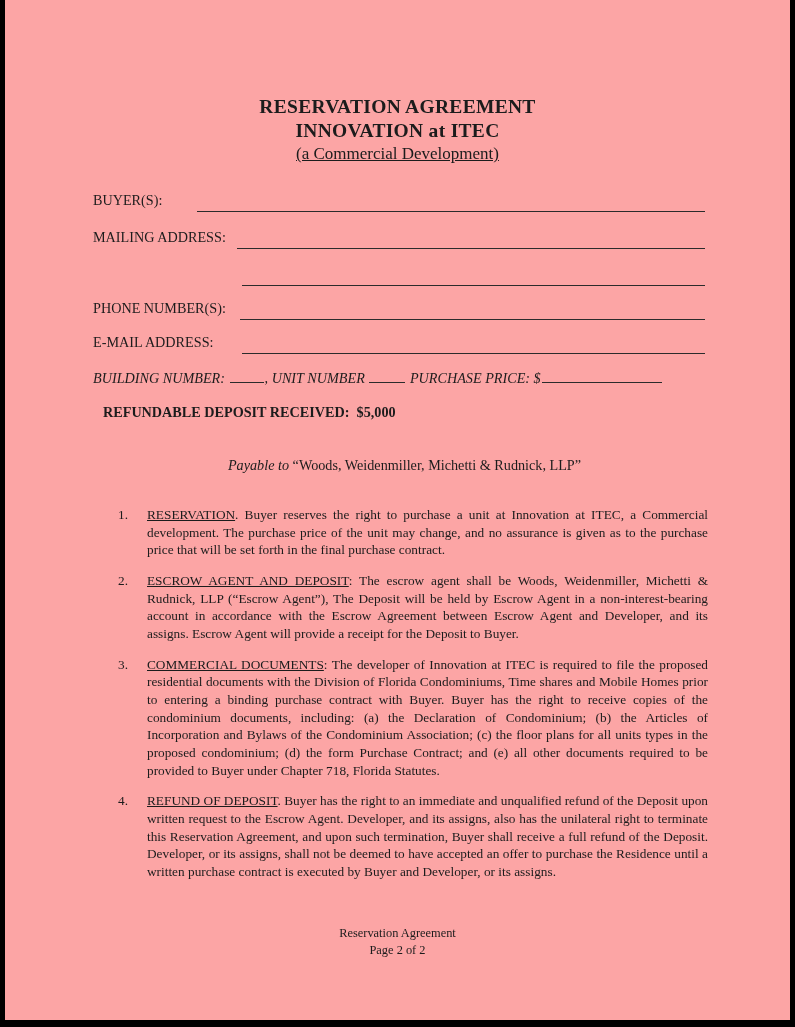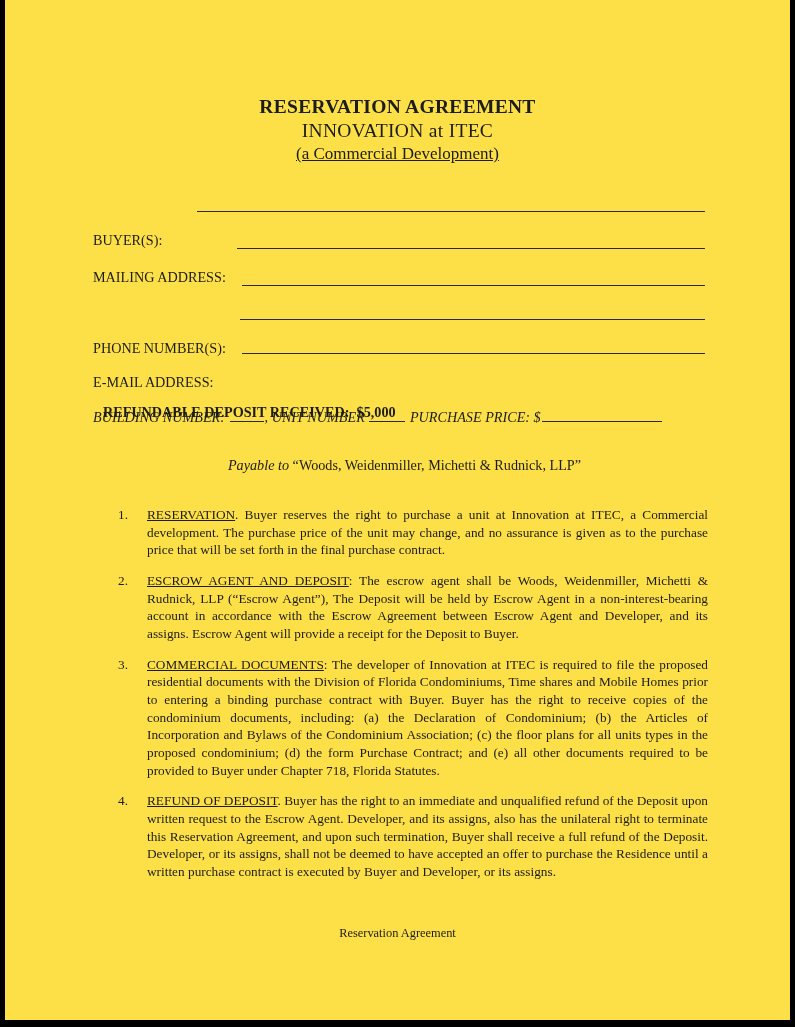--- a/index.html
+++ b/index.html
@@ -15,38 +15,38 @@
     overflow: hidden;
   }
 
   
   #page {
     position: absolute;
     left: 5px;
     top: 0px;
     width: 785px;
     height: 1020px;
-    background: #fde047;
+    background: #fca5a5;
     box-sizing: border-box;
     color: #1c1c1c;
   }
 
   
   .title-block { text-align: center; }
   .doc-title-1 {
     font-size: 19.5px;
     font-weight: bold;
     letter-spacing: 0.3px;
     position: absolute;
     left: 0; right: 0;
     top: 96px;
   }
   .doc-title-2 {
     font-size: 19.5px;
-    font-weight: normal;
+    font-weight: bold;
     letter-spacing: 0.3px;
     position: absolute;
     left: 0; right: 0;
     top: 120px;
   }
   .doc-subtitle {
     font-size: 17px;
     position: absolute;
     left: 0; right: 0;
     top: 144px;
@@ -60,21 +60,20 @@
     position: absolute;
     left: 88px;
     width: 620px;
     height: 22px;
     font-size: 14.2px;
     white-space: nowrap;
   }
   .field-label {
     display: inline-block;
     vertical-align: baseline;
-    margin-top: 40px;
   }
   .rule {
     position: absolute;
     height: 0;
     border-top: 1.6px solid #2b2b2b;
     bottom: 2px;
   }
 
   #row-buyer      { top: 192px; }
   #row-buyer .rule      { left: 104px; right: 8px; }
@@ -244,15 +243,16 @@
     </div>
 
     <div class="clause">
       <span class="num">4.</span><span class="hd">REFUND OF DEPOSIT</span><span>. Buyer has the right to an immediate and unqualified refund of the Deposit upon written request to the Escrow Agent. Developer, and its assigns, also has the unilateral right to terminate this Reservation Agreement, and upon such termination, Buyer shall receive a full refund of the Deposit. Developer, or its assigns, shall not be deemed to have accepted an offer to purchase the Residence until a written purchase contract is executed by Buyer and Developer, or its assigns.</span>
     </div>
 
   </div>
 
   <div class="footer">
     <div>Reservation Agreement</div>
+    <div>Page 2 of 2</div>
   </div>
 
 </div>
 
 </body></html>

